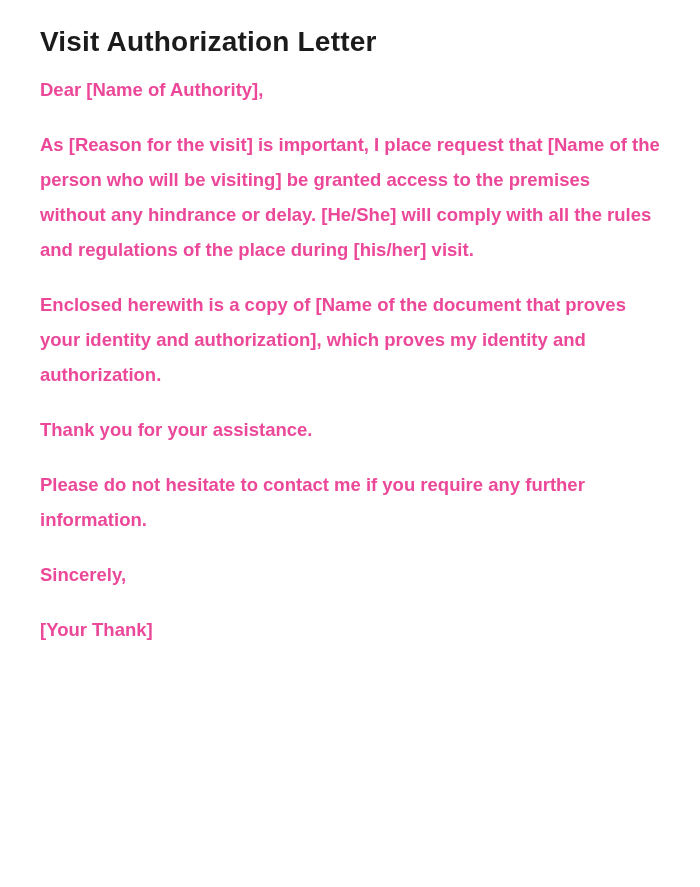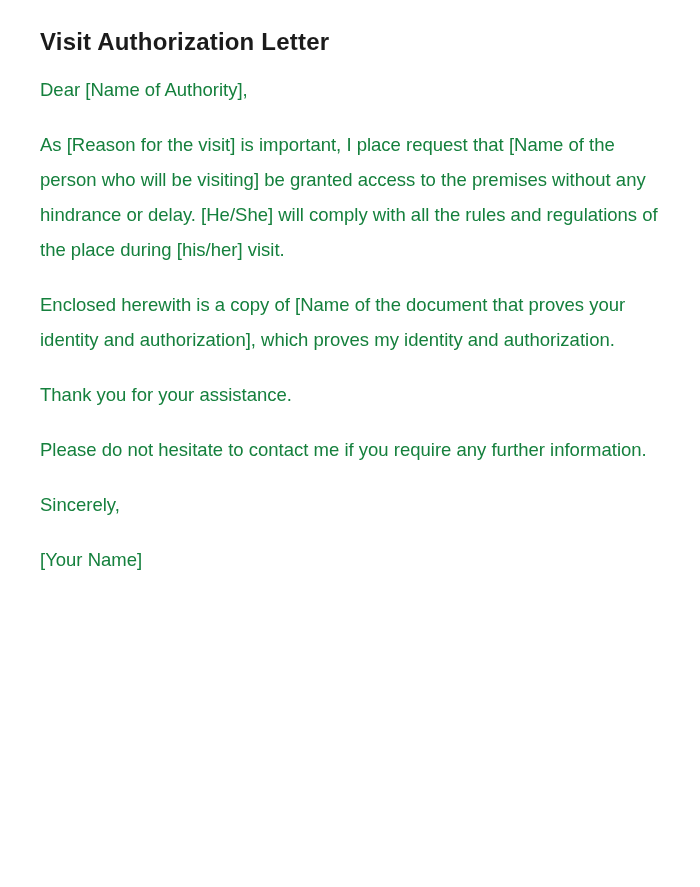--- a/index.html
+++ b/index.html
@@ -13,33 +13,33 @@
     overflow: hidden;
     font-family: "Liberation Sans", "DejaVu Sans", sans-serif;
   }
   .letter {
     box-sizing: border-box;
     width: 700px;
     padding: 26px 40px 0 40px;
   }
   .letter h1 {
     margin: 0 0 14px 0;
-    font-size: 24px;
+    font-size: 28px;
     line-height: 32px;
     font-weight: 700;
     color: #1b1b1b;
     letter-spacing: 0.2px;
   }
   .letter p {
     margin: 0 0 20px 0;
     max-width: 620px;
     font-size: 18.5px;
     line-height: 35px;
-    font-weight: 400;
-    color: #15803d;
+    font-weight: 700;
+    color: #ec4899;
   }
 </style>
 </head>
 <body>
 
 <div class="letter">
   <h1>Visit Authorization Letter</h1>
 
   <p>Dear [Name of Authority],</p>
 
@@ -47,14 +47,14 @@
   <p>As [Reason for the visit] is important, I place request that [Name of the person who will be visiting] be granted access to the premises without any hindrance or delay. [He/She] will comply with all the rules and regulations of the place during [his/her] visit.</p>
 
   <p>Enclosed herewith is a copy of [Name of the document that proves your identity and authorization], which proves my identity and authorization.</p>
 
   <p>Thank you for your assistance.</p>
 
   <p>Please do not hesitate to contact me if you require any further information.</p>
 
   <p>Sincerely,</p>
 
-  <p>[Your Name]</p>
+  <p>[Your Thank]</p>
 </div>
 
 </body></html>

